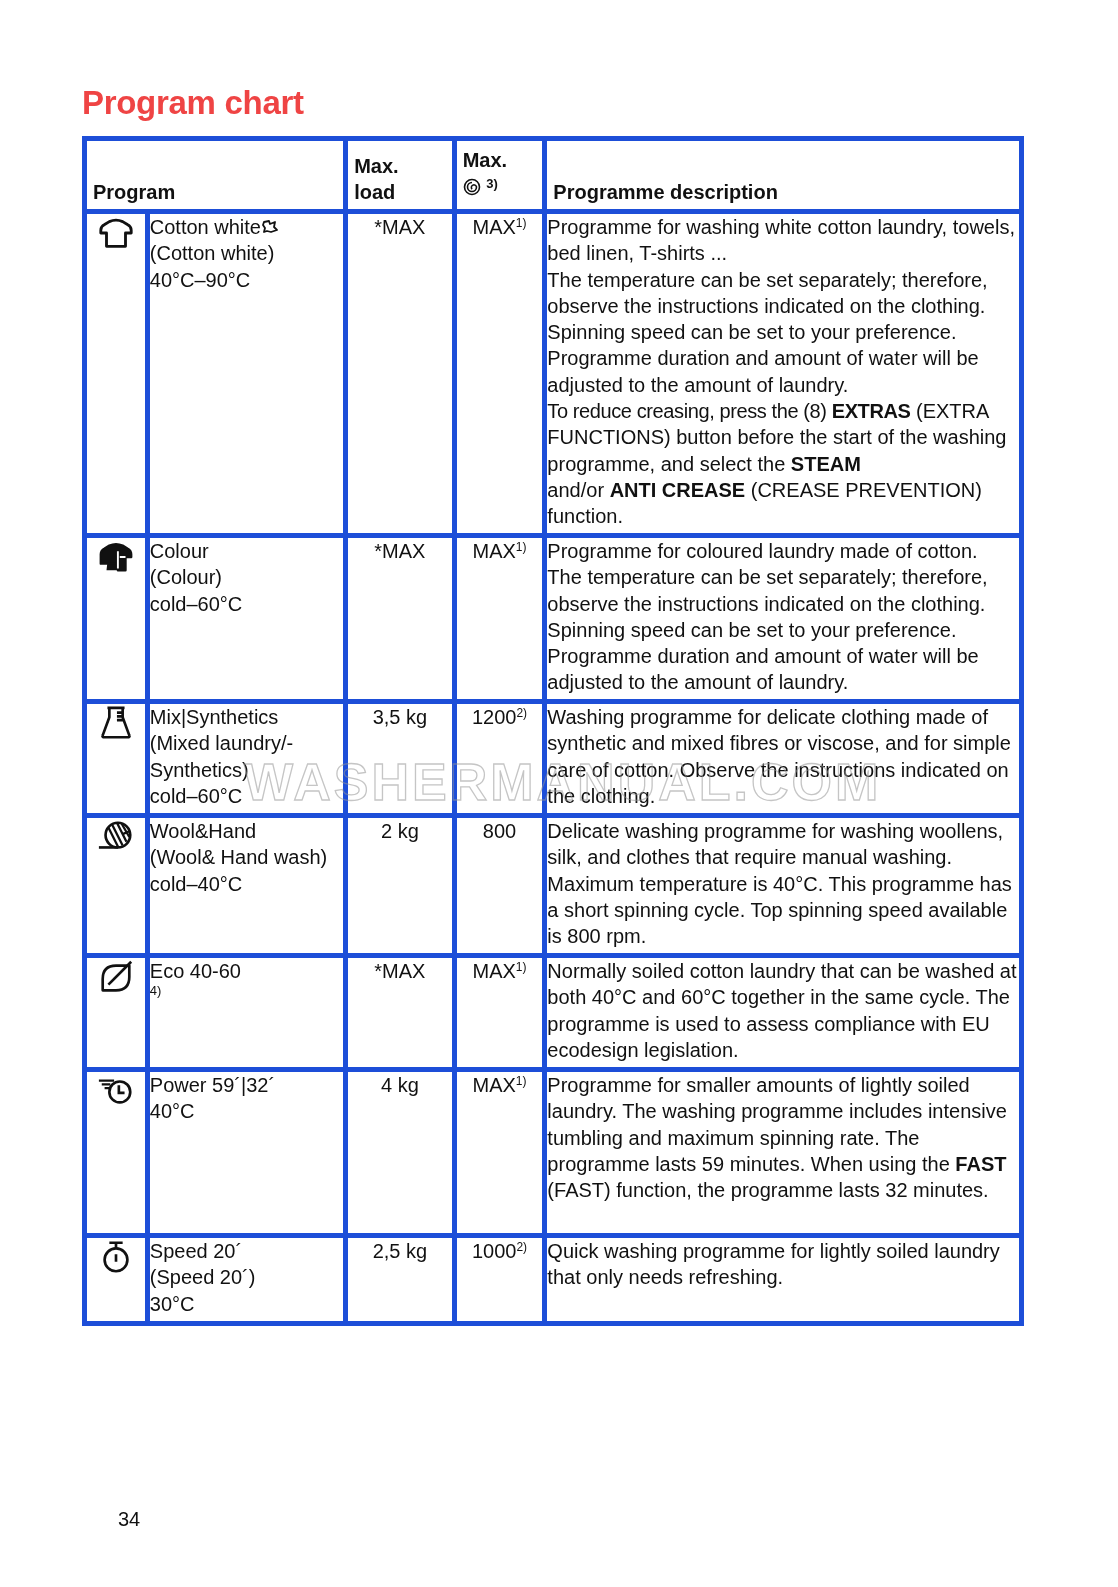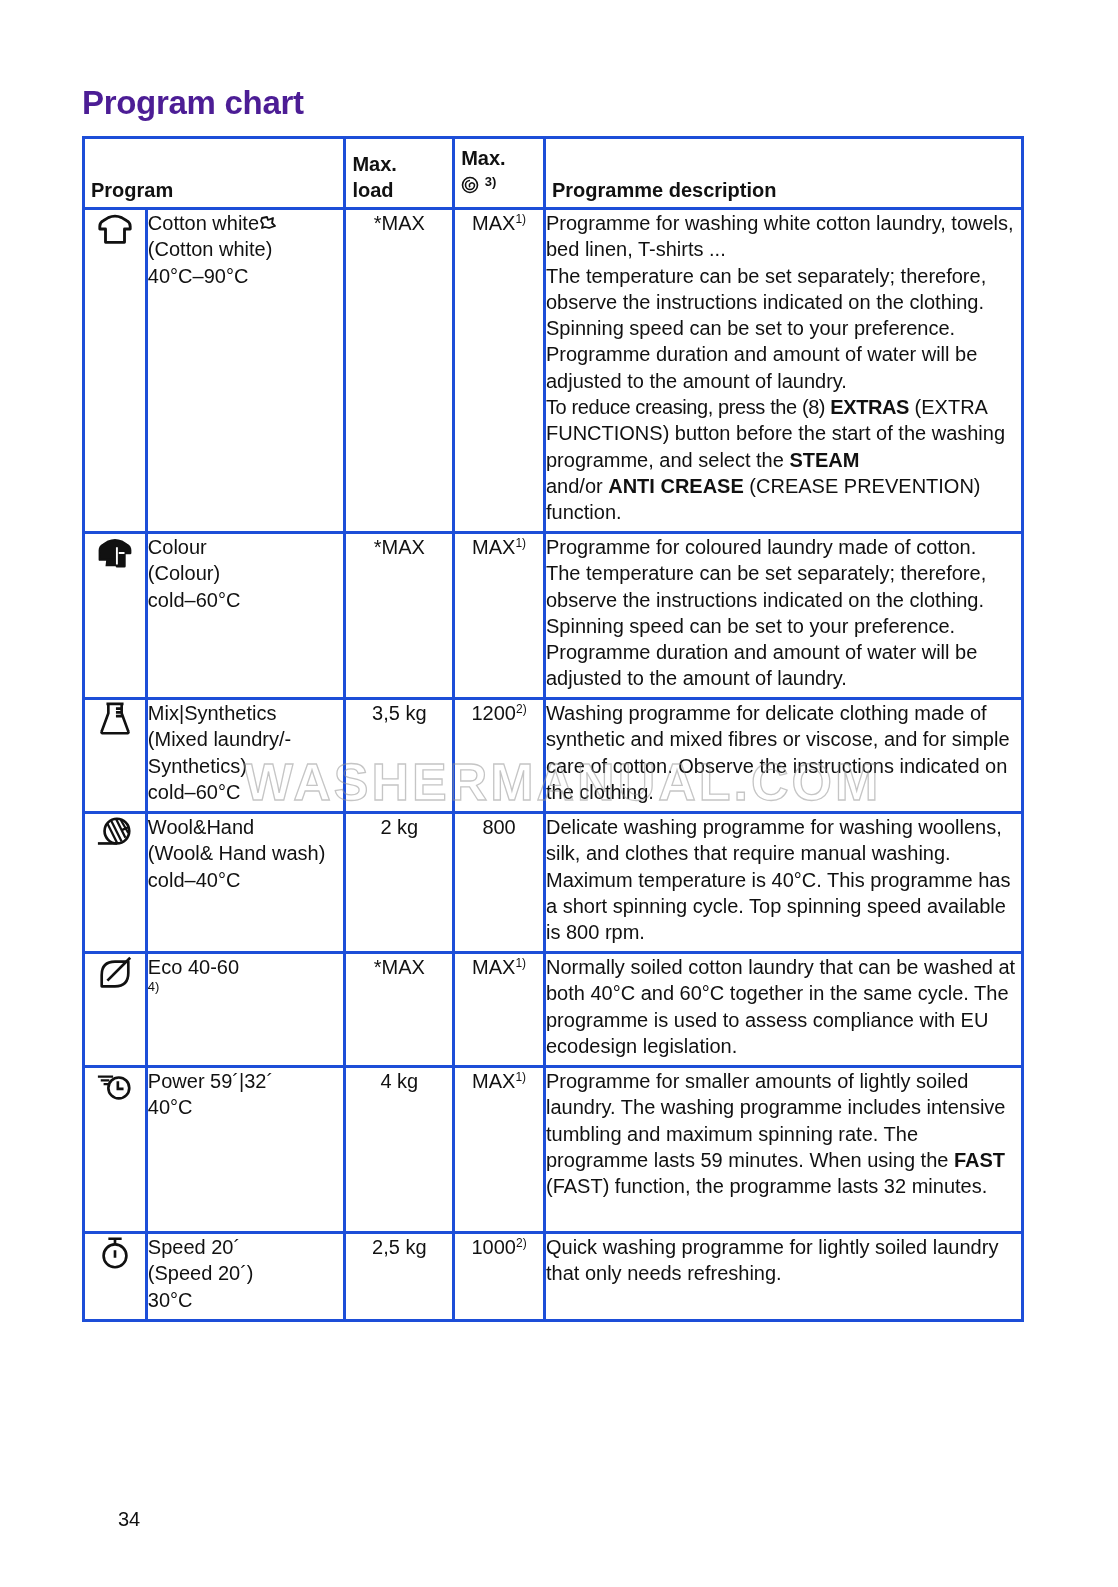--- a/index.html
+++ b/index.html
@@ -2,30 +2,30 @@
 <html><head>
 <meta charset="utf-8">
 <style>
   html, body { margin: 0; padding: 0; background: #ffffff; }
   body {
     width: 1118px; height: 1587px; position: relative; overflow: hidden;
     font-family: "Liberation Sans", sans-serif; color: #111;
   }
   .page-title {
     position: absolute; left: 82px; top: 84px;
-    font-size: 33px; font-weight: bold; letter-spacing: -0.3px; color: #4c1d95;
+    font-size: 33px; font-weight: bold; letter-spacing: -0.3px; color: #ef4444;
   }
   table.chart {
     position: absolute; left: 82px; top: 136px;
     width: 942px; border-collapse: collapse;
     font-size: 20px; line-height: 26.3px;
     border: 1.5px solid #333;
   }
   table.chart th, table.chart td {
-    border: 3px solid #1d4ed8; vertical-align: top; padding: 0;
+    border: 5px solid #1d4ed8; vertical-align: top; padding: 0;
   }
   table.chart th {
     font-weight: bold; text-align: left; vertical-align: bottom;
     padding: 4px 6px 4px 6px; height: 58px; line-height: 26px;
   }
   col.c-icon { width: 63px; }
   col.c-name { width: 199px; }
   col.c-load { width: 109px; }
   col.c-spin { width: 91px; }
   col.c-desc { width: 480px; }

